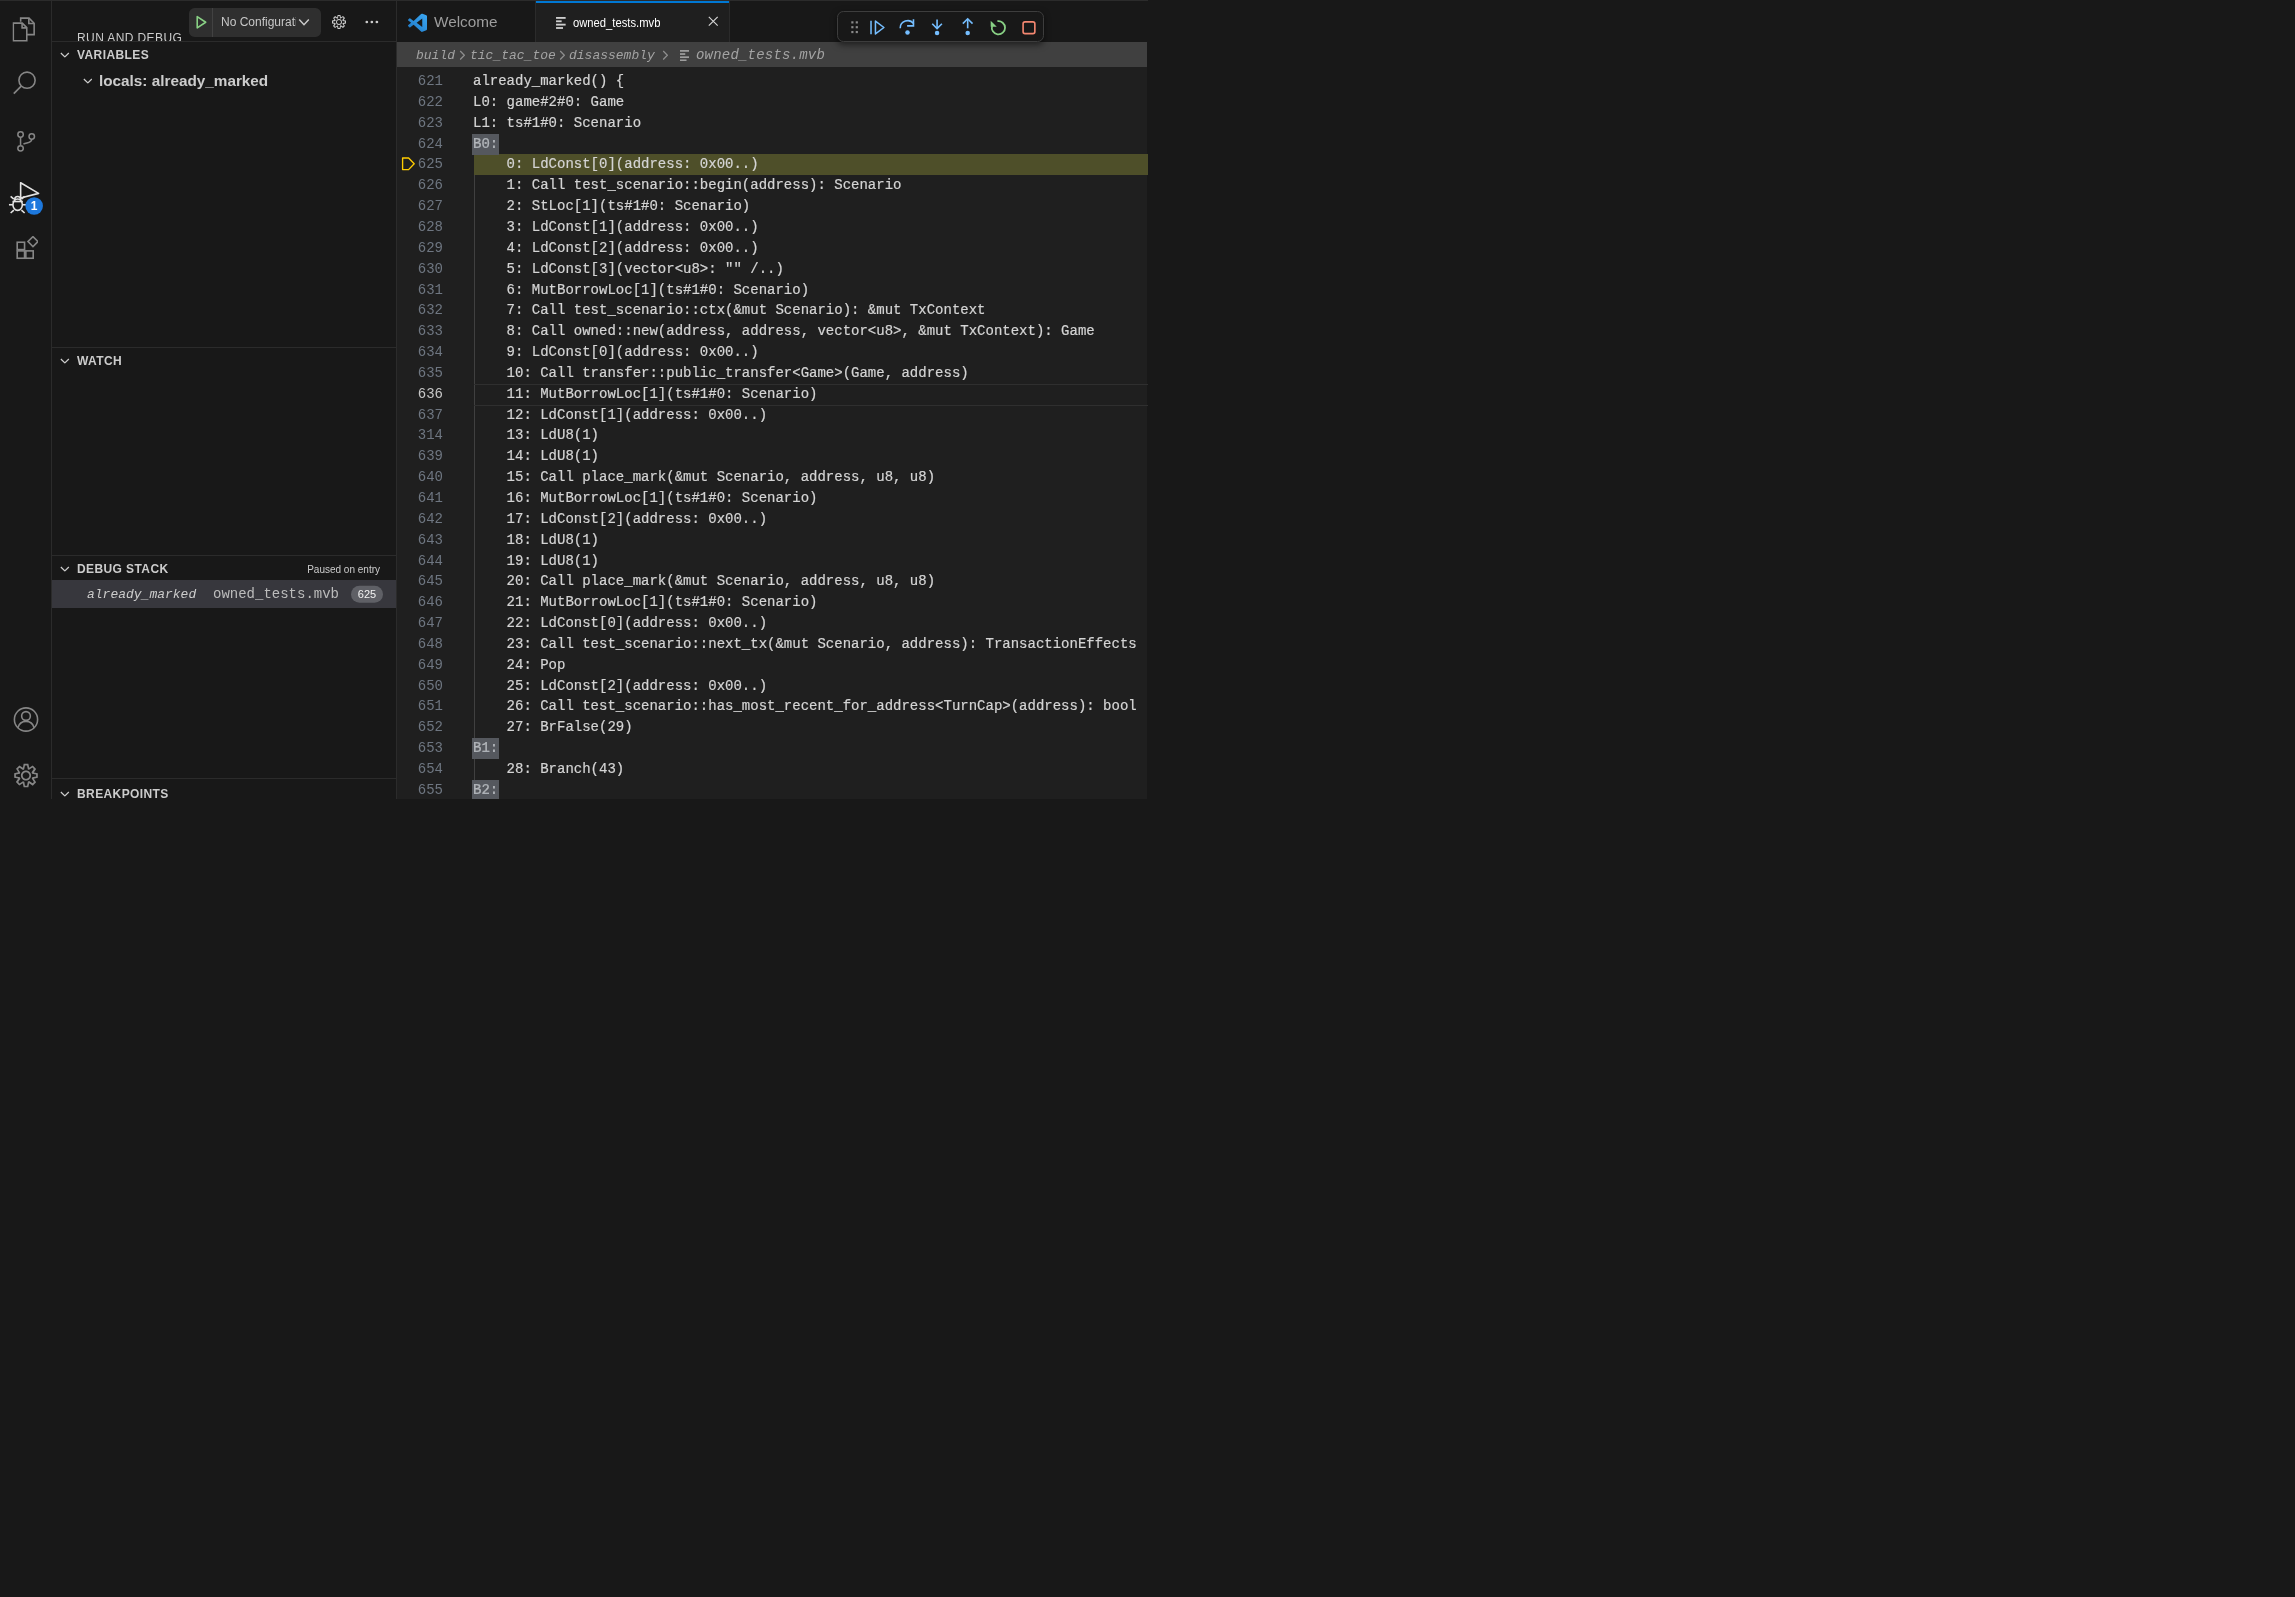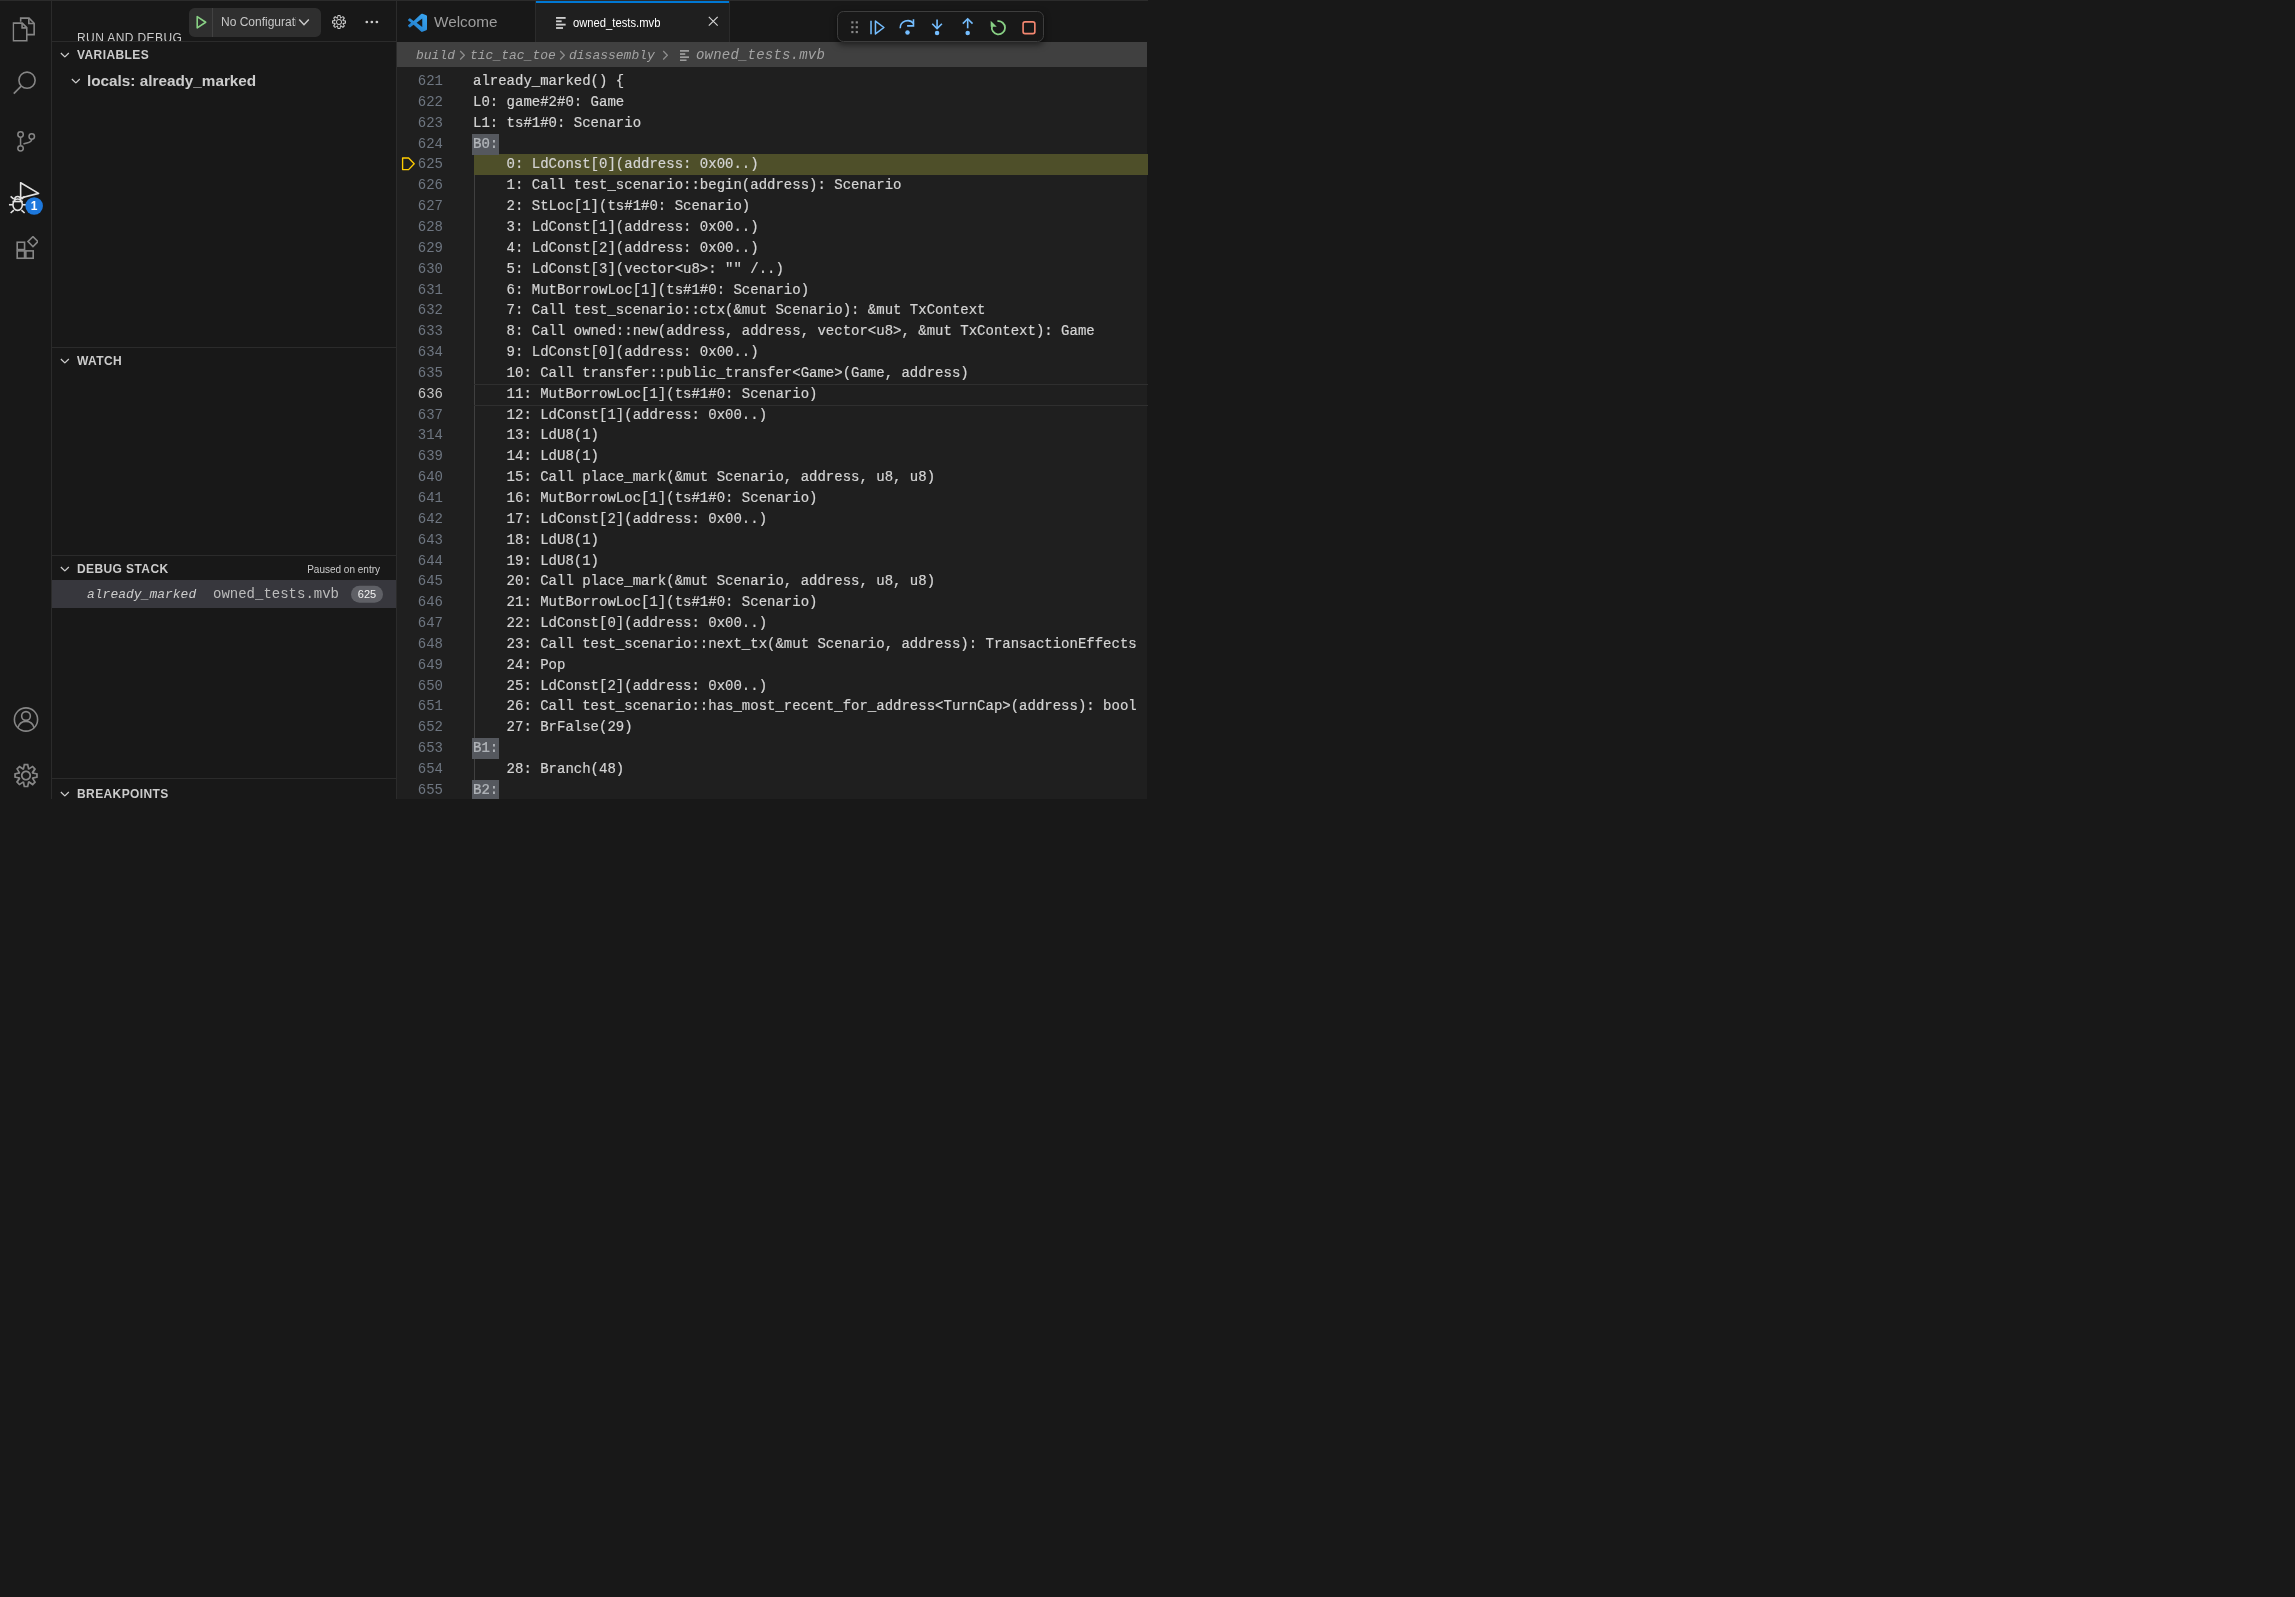--- a/index.html
+++ b/index.html
@@ -147,21 +147,21 @@
 <div class="ln" style="top:484px">    19: LdU8(1)</div>
 <div class="ln" style="top:504px">    20: Call place_mark(&amp;mut Scenario, address, u8, u8)</div>
 <div class="ln" style="top:525px">    21: MutBorrowLoc[1](ts#1#0: Scenario)</div>
 <div class="ln" style="top:546px">    22: LdConst[0](address: 0x00..)</div>
 <div class="ln" style="top:567px">    23: Call test_scenario::next_tx(&amp;mut Scenario, address): TransactionEffects</div>
 <div class="ln" style="top:588px">    24: Pop</div>
 <div class="ln" style="top:609px">    25: LdConst[2](address: 0x00..)</div>
 <div class="ln" style="top:629px">    26: Call test_scenario::has_most_recent_for_address&lt;TurnCap&gt;(address): bool</div>
 <div class="ln" style="top:650px">    27: BrFalse(29)</div>
 <div class="ln" style="top:671px"><span class="blab">B1:</span></div>
-<div class="ln" style="top:692px">    28: Branch(48)</div>
+<div class="ln" style="top:692px">    28: Branch(43)</div>
 <div class="ln" style="top:713px"><span class="blab">B2:</span></div>
 
     <svg class="abs" style="left:4.2px; top:89px" width="16" height="16" viewBox="0 0 20 20">
       <path d="M 2 2.5 L 9.5 2.5 L 16.5 9.7 L 9.5 17 L 2 17 Z" fill="none" stroke="#ffcc00" stroke-width="1.7" stroke-linejoin="round"></path>
     </svg>
   </div>
 
   <div id="tabbar">
     <div id="tab1">
       <svg class="abs" style="left:11px; top:12.2px" width="19" height="19.6" viewBox="0 0 100 100">
@@ -283,21 +283,21 @@
           <circle cx="14.8" cy="2.5" r="1.7"></circle>
       </g>
     </svg>
 
     <div class="sechead" style="top:40px">
       <svg class="chev" width="9.7" height="6.4" viewBox="0 0 12 8">
           <path d="M1 1.5 L6 6.5 L11 1.5" fill="none" stroke="#cccccc" stroke-width="1.5"></path>
         </svg>
       <span class="txt">VARIABLES</span>
     </div>
-    <div style="position:absolute; left:0; top:71px; width:100%; height:17.7px;text-decoration:underline;">
+    <div style="position:absolute; left:12px; top:71px; width:100%; height:17.7px;text-decoration:underline;">
       <svg class="chev" style="left:18.5px" width="9.7" height="6.4" viewBox="0 0 12 8">
           <path d="M1 1.5 L6 6.5 L11 1.5" fill="none" stroke="#cccccc" stroke-width="1.5"></path>
         </svg>
       <span style="position:absolute; left:35px; top:50%; transform:translateY(-50%); font-size:15.3px; font-weight:bold; color:#cccccc;">locals: already_marked</span>
     </div>
 
     <div class="sechead" style="top:346px">
       <svg class="chev" width="9.7" height="6.4" viewBox="0 0 12 8">
           <path d="M1 1.5 L6 6.5 L11 1.5" fill="none" stroke="#cccccc" stroke-width="1.5"></path>
         </svg>

